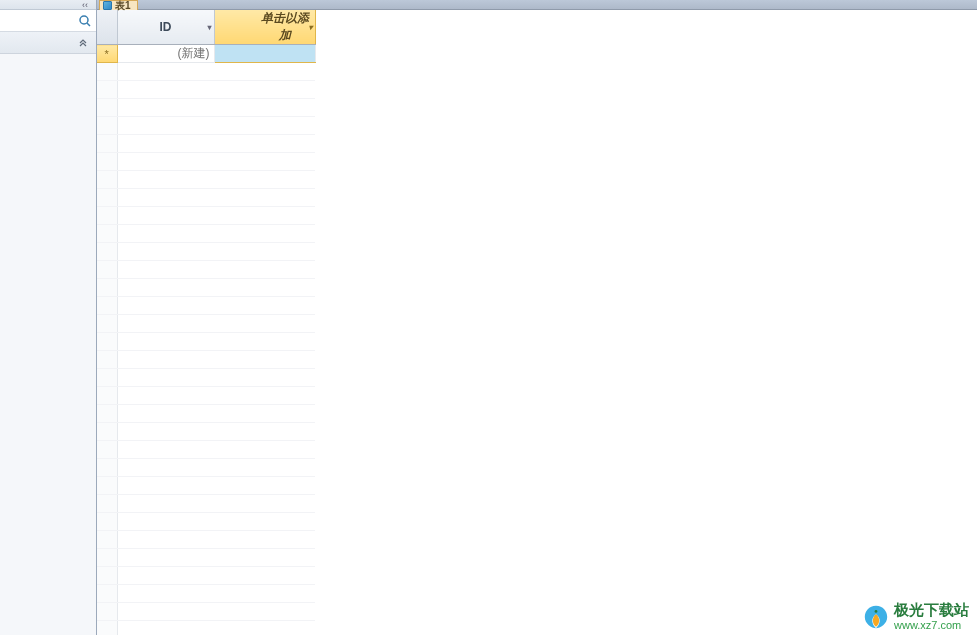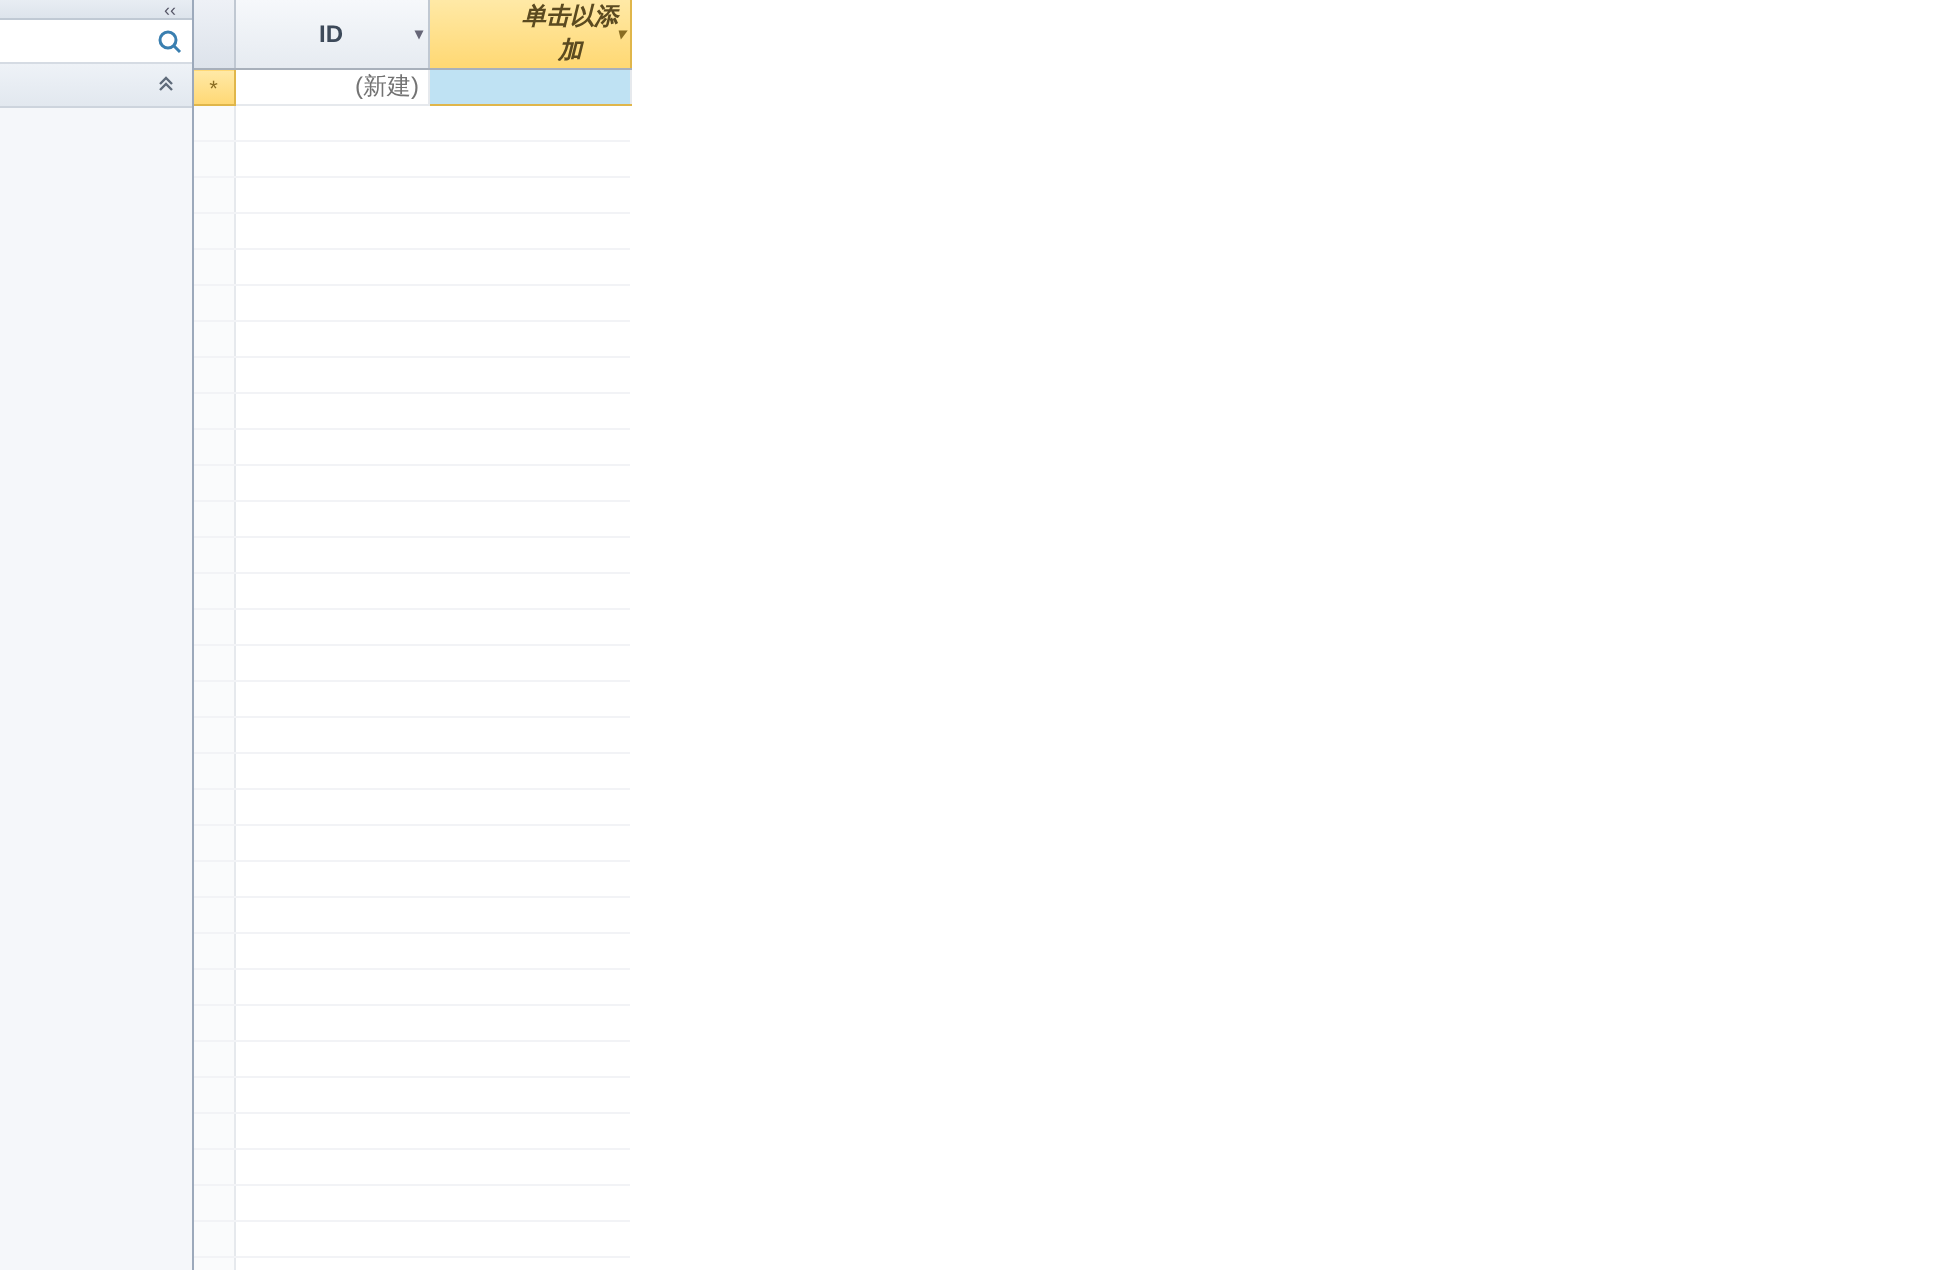--- a/index.html
+++ b/index.html
@@ -240,20 +240,26 @@
         <svg width="10" height="10" viewBox="0 0 10 10">
           <path d="M2 5 L5 2 L8 5" fill="none" stroke="#5f6b7a" stroke-width="1.2"></path>
           <path d="M2 8 L5 5 L8 8" fill="none" stroke="#5f6b7a" stroke-width="1.2"></path>
         </svg>
       </span>
     </div>
     <div class="nav-body"></div>
   </div>
 
   <div class="main-area">
+    <div class="tab-bar">
+      <div class="tab">
+        <span class="tab-icon"></span>
+        <span class="tab-label">表1</span>
+      </div>
+    </div>
     <div class="datasheet">
       <div class="grid-scroller">
         <table class="grid">
           <colgroup>
             <col class="col-selector">
             <col class="col-id">
             <col class="col-add">
           </colgroup>
           <thead>
             <tr>
@@ -408,14 +414,25 @@
               </tr>
               <tr class="empty">
                 <td class="first"></td>
                 <td colspan="2"></td>
               </tr>
             </tbody>
         </table>
       </div>
     </div>
 
+    <div class="watermark">
+      <svg class="wm-logo" viewBox="0 0 40 40">
+        <path d="M20 4 C30 4 36 12 36 20 C36 30 26 36 20 36 C26 30 28 22 20 16 C12 22 14 30 20 36 C14 36 4 30 4 20 C4 12 10 4 20 4 Z" fill="#3db0e6"></path>
+        <path d="M20 16 C26 20 26 30 20 34 C14 30 14 20 20 16 Z" fill="#f7a823"></path>
+        <circle cx="20" cy="12" r="2" fill="#2a7d3f"></circle>
+      </svg>
+      <div class="wm-text">
+        <span class="wm-line1">极光下载站</span>
+        <span class="wm-line2">www.xz7.com</span>
+      </div>
+    </div>
   </div>
 </div>
 
 </body></html>

